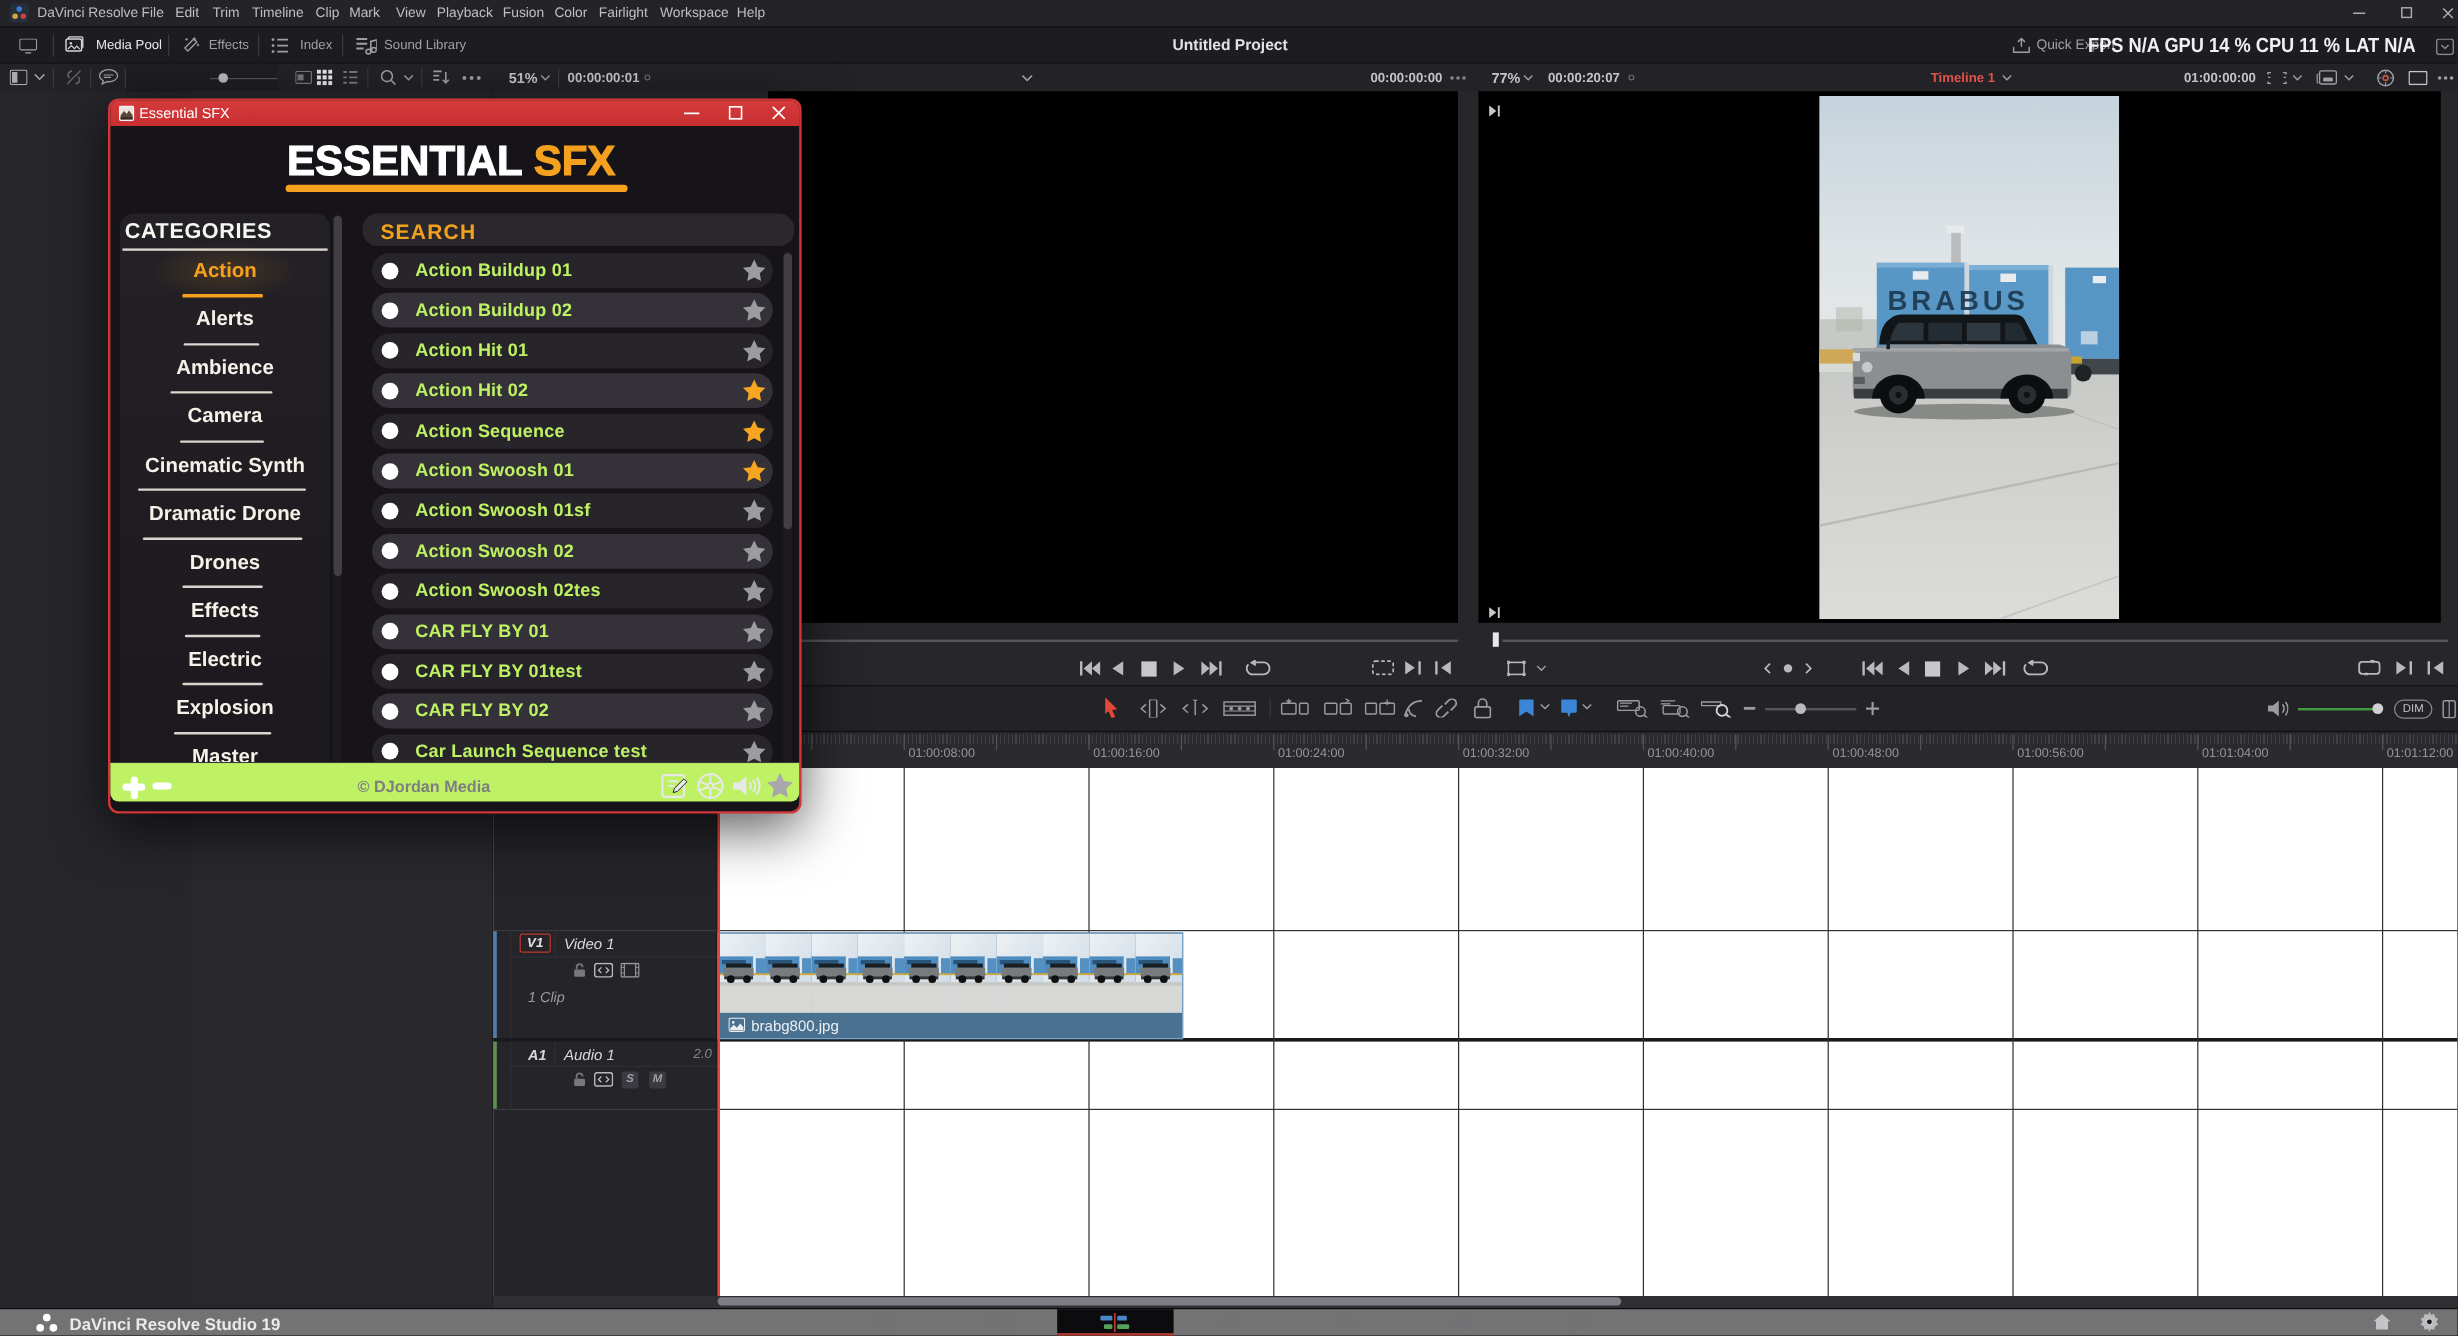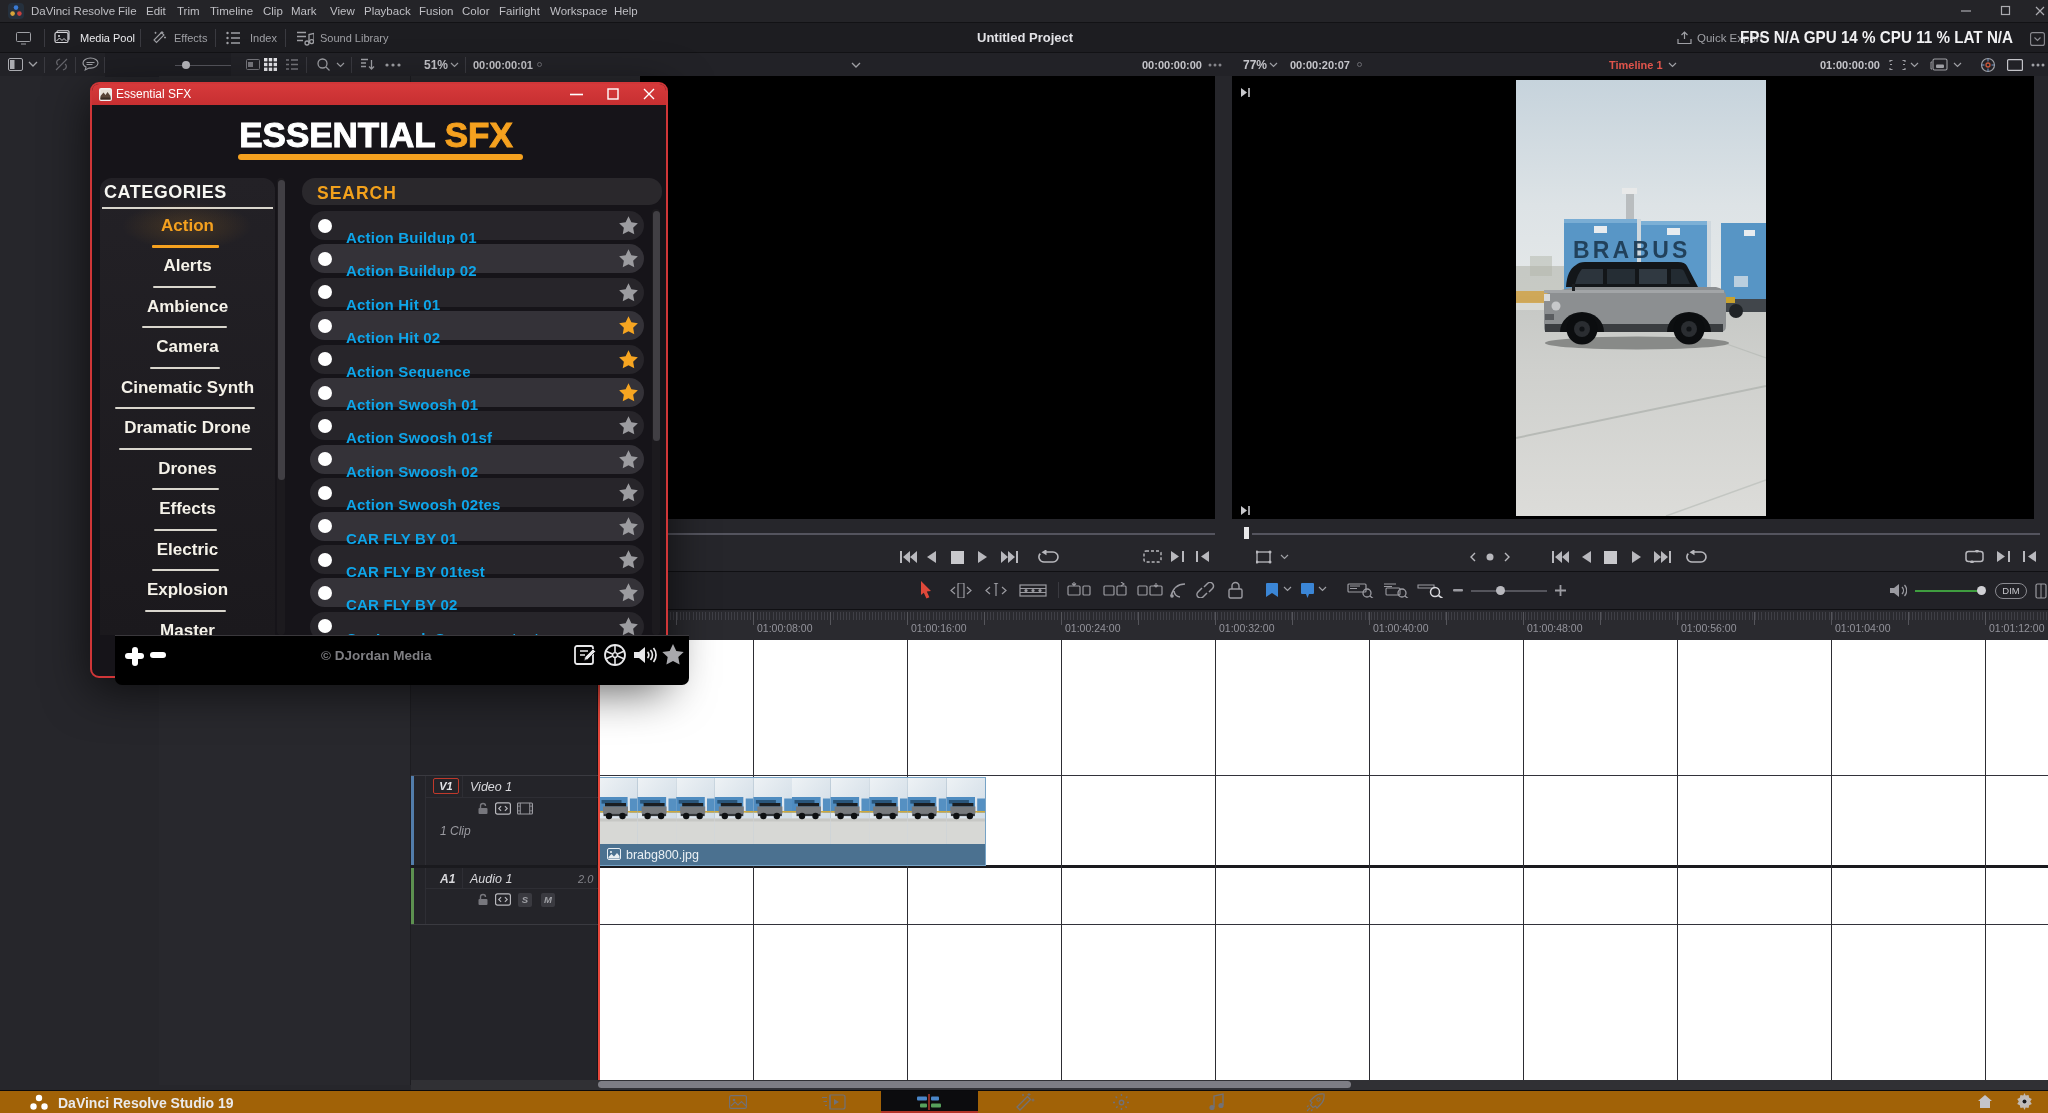--- a/index.html
+++ b/index.html
@@ -24,31 +24,31 @@
 #viewers { left:640px; top:76px; width:1408px; height:495px; background:#26262b; }
 #srcblack { position:absolute; left:0; top:0; width:575px; height:443px; background:#000; }
 #tlblack { position:absolute; left:592px; top:0; width:802px; height:443px; background:#000; }
 
 
 #tltoolbar { left:159px; top:571px; width:1889px; height:39px; background:#222227; border-top:1px solid #101013; border-bottom:1px solid #101013; }
 #ruler { left:411px; top:611px; width:1637px; height:29px; background:#2a2a2f; }
 #tracks { left:411px; top:640px; width:1637px; height:440px; background:#ffffff;font-style:italic; }
 #trackhdr { position:absolute; left:0; top:0; width:187px; height:440px; background:#242429; border-right:1px solid #17171a; }
 #scrollrow { left:411px; top:1080px; width:1637px; height:10px; background:#303034; }
-#pagebar { left:0; top:1090px; width:2048px; height:23px; background:#a16207; border-top:1px solid #0a0a0c; }
+#pagebar { left:0; top:1090px; width:2048px; height:23px; background:#737373; border-top:1px solid #0a0a0c; }
 
 
 #sfx { left:90px; top:82px; width:578px; height:596px; background:#161419; border:2px solid #d03638; border-radius:9px; box-shadow:0 12px 46px rgba(0,0,0,.65); }
 #sfxtitle { position:absolute; left:0; top:0; width:574px; height:21px; background:linear-gradient(#d63a3b,#c72f31); border-radius:7px 7px 0 0; }
-#sfxbottom { position:absolute; left:0; top:551px; width:574px; height:50px; background:#000000; border-top:1px solid #3a383c; border-radius:0 0 7px 7px;margin-left:23px; }
+#sfxbottom { position:absolute; left:0; top:551px; width:574px; height:33px; background:#bef264; border-top:1px solid #3a383c; border-radius:0 0 7px 7px; }
 .cat { position:absolute; width:177px; text-align:center; font-weight:bold; font-size:17px; color:#f5f2e9; }
 .cathr { position:absolute; height:2px; background:#d9d6cd; border-radius:1px; }
 .pill { position:absolute; left:218px; width:334px; height:29px; border-radius:14.5px; }
 .pill .dot { position:absolute; left:8px; top:7.5px; width:14px; height:14px; border-radius:50%; background:#fff; }
-.pill .lbl { position:absolute; left:36px; top:0; line-height:29px; font-size:15px; font-weight:bold; color:#0ea5e9; letter-spacing:.2px;margin-top:12px; }
+.pill .lbl { position:absolute; left:36px; top:0; line-height:29px; font-size:15px; font-weight:bold; color:#bef264; letter-spacing:.2px; }
 .pill svg { position:absolute; right:5px; top:4px; }
 
 
 svg { display:block; }
 .ic { position:absolute; }
 </style>
 </head>
 <body>
 <div id="stage">
 

